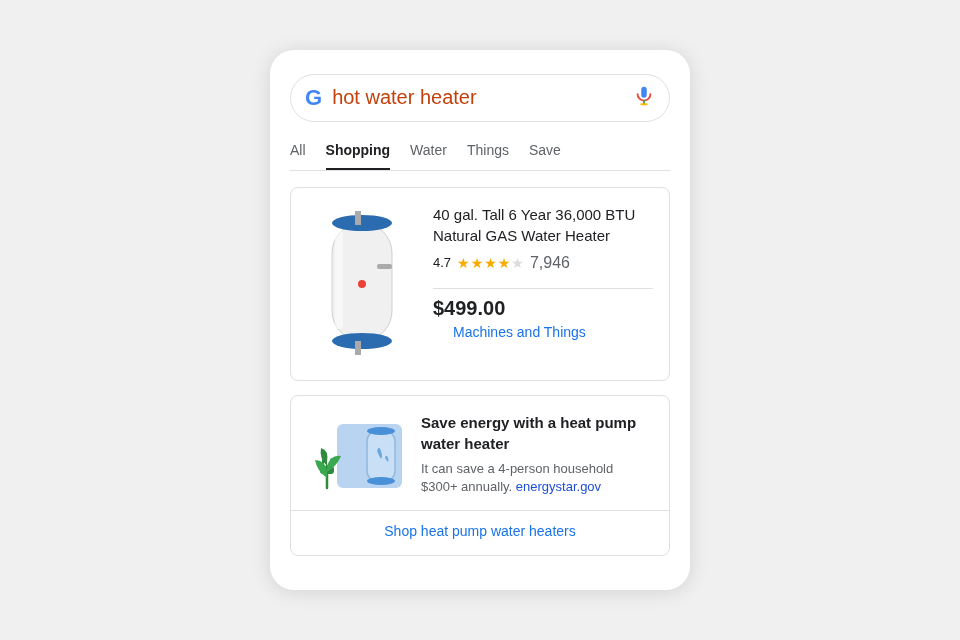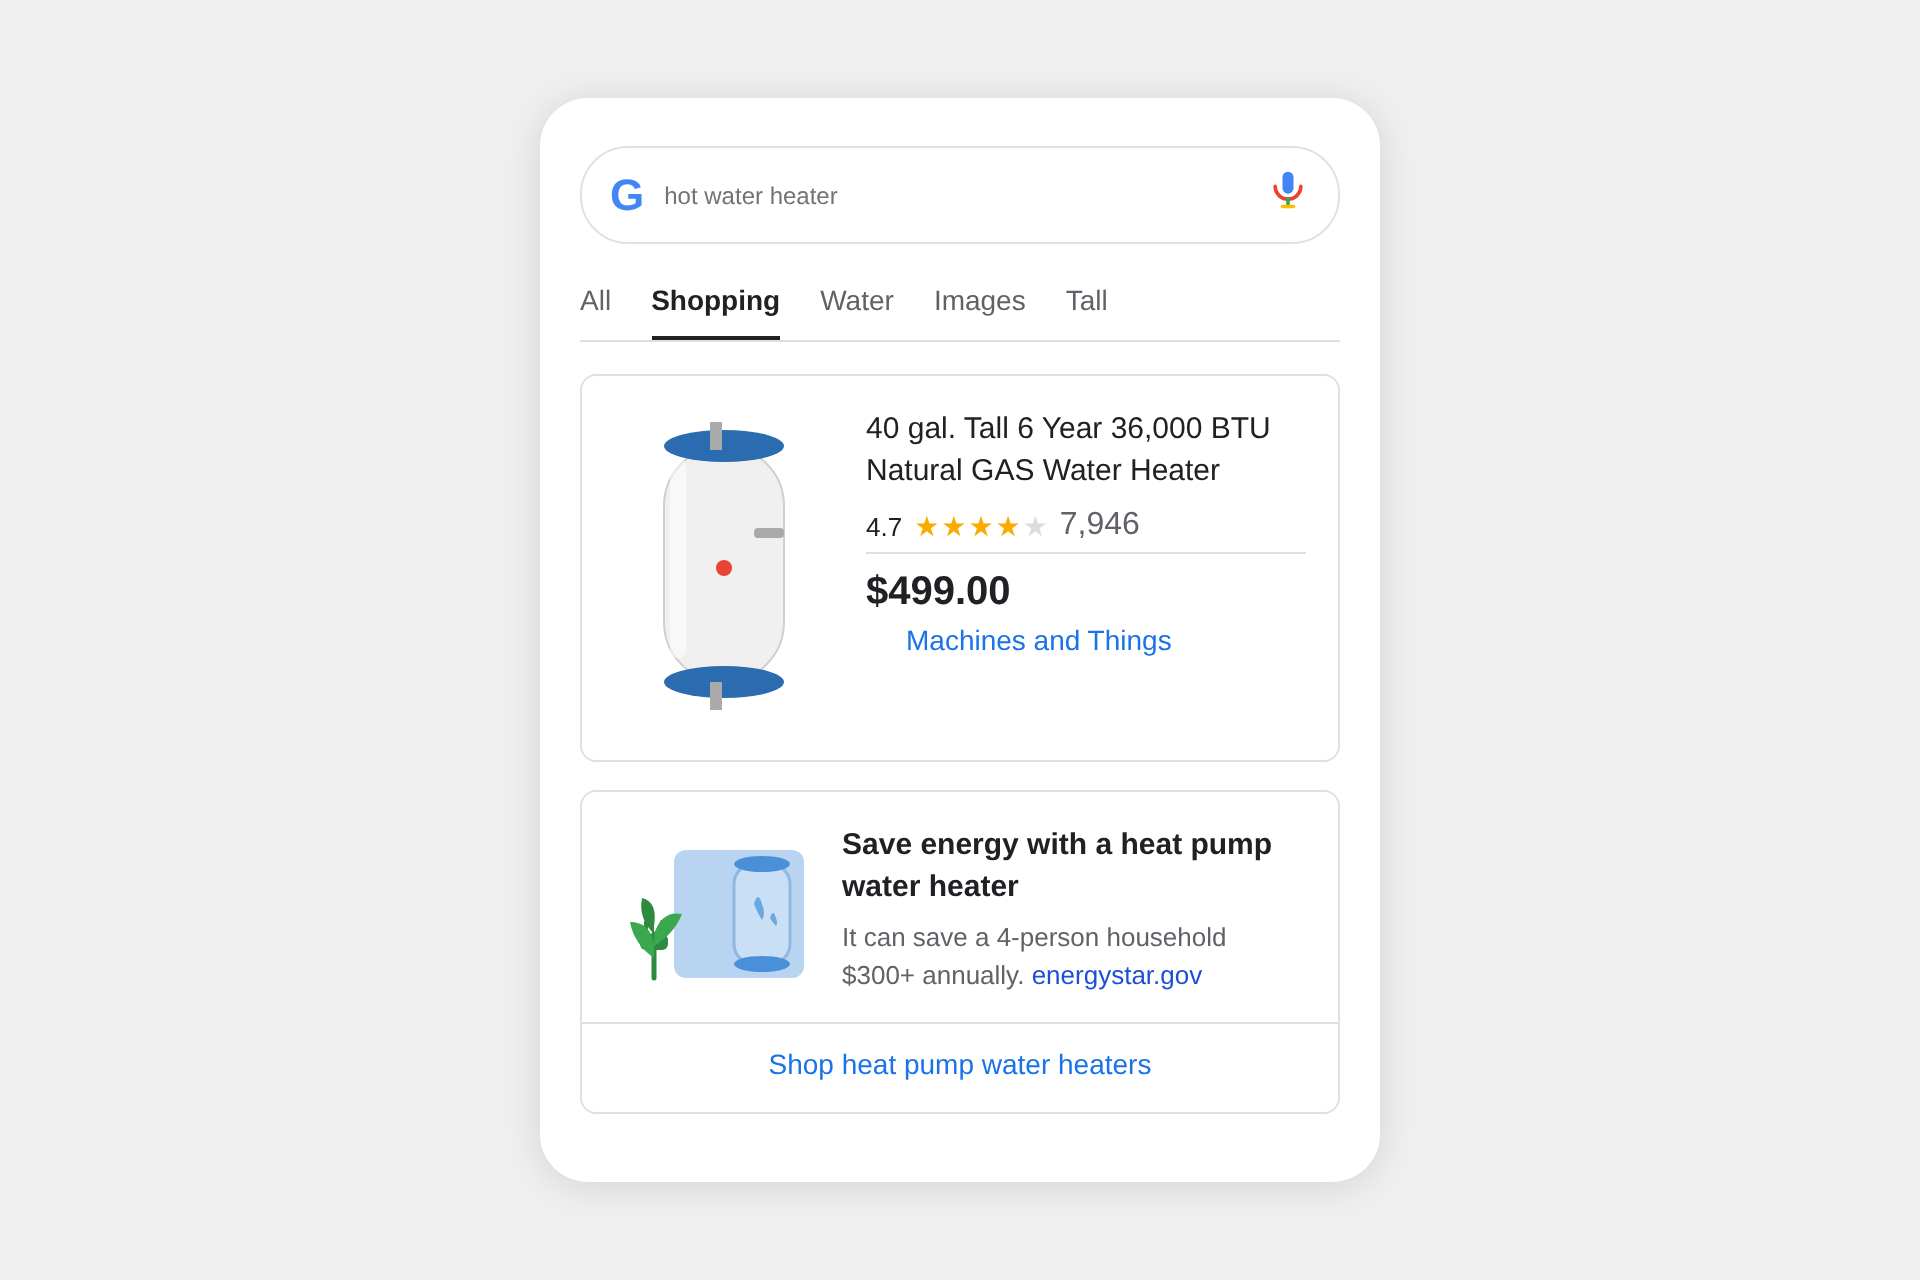--- a/index.html
+++ b/index.html
@@ -41,22 +41,22 @@
     .google-g {
       font-size: 22px;
       font-weight: bold;
       font-family: 'Arial', sans-serif;
     }
 
     .g-blue { color: #4285F4; }
 
     .search-input {
       flex: 1;
-      font-size: 12px;
-      color: #737373;
+      font-size: 20px;
+      color: #c2410c;
       border: none;
       outline: none;
       background: transparent;
     }
 
     .mic-icon {
       flex-shrink: 0;
     }
 
     
@@ -119,21 +119,21 @@
       font-size: 15px;
       color: #202124;
       line-height: 1.4;
       margin-bottom: 8px;
     }
 
     .rating-row {
       display: flex;
       align-items: center;
       gap: 6px;
-      margin-bottom: 4px;
+      margin-bottom: 16px;
     }
 
     .rating-number {
       font-size: 13px;
       color: #202124;
     }
 
     .stars {
       display: flex;
       gap: 1px;
@@ -239,22 +239,22 @@
         <line x1="12" y1="17" x2="12" y2="21" stroke="#34A853" stroke-width="2" stroke-linecap="round"></line>
         <line x1="9" y1="21" x2="15" y2="21" stroke="#FBBC05" stroke-width="2" stroke-linecap="round"></line>
       </svg>
     </div>
   </div>
 
   <div class="tabs">
     <div class="tab">All</div>
     <div class="tab active">Shopping</div>
     <div class="tab">Water</div>
-    <div class="tab">Images</div>
-    <div class="tab">Tall</div>
+    <div class="tab">Things</div>
+    <div class="tab">Save</div>
   </div>
 
   <div class="card">
     <div class="product-card">
 
       <div class="product-image-container">
         <svg class="water-heater-svg" viewBox="0 0 90 150" xmlns="http://www.w3.org/2000/svg">
 
           <rect x="15" y="14" width="60" height="118" rx="30" fill="#f0f0f0" stroke="#d0d0d0" stroke-width="1"></rect>
 

